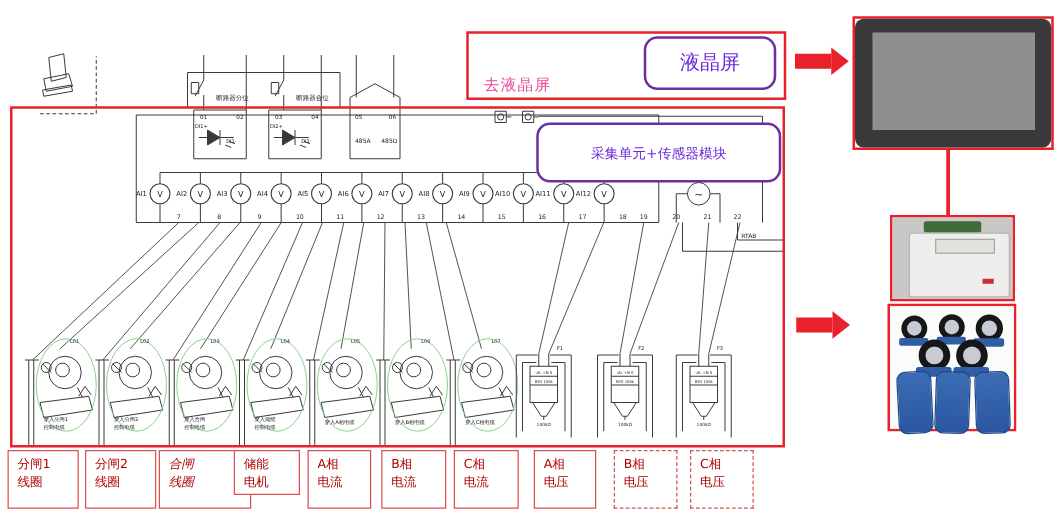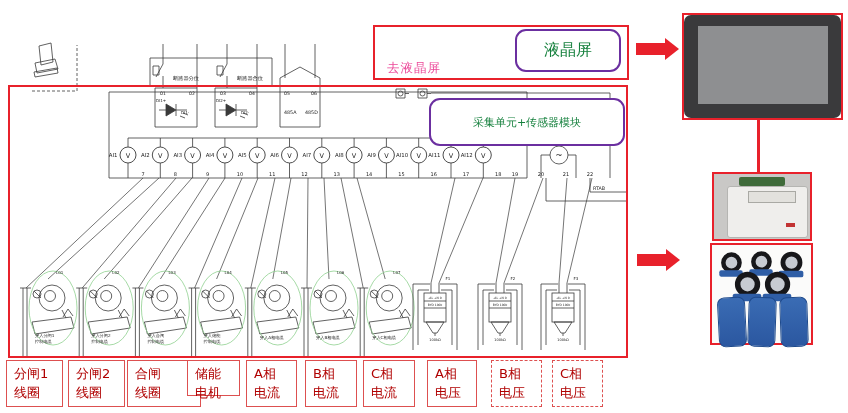--- a/index.html
+++ b/index.html
@@ -1,40 +1,40 @@
 <!DOCTYPE html>
 <html><head>
 <meta charset="utf-8">
 <style>
   html,body{margin:0;padding:0;background:#fff;}
   .stage{position:relative;width:848px;height:413px;background:#fff;overflow:hidden;
          font-family:"DejaVu Sans",sans-serif;}
   svg{position:absolute;left:0;top:0;}
   .redbox{position:absolute;border:2.5px solid #e8212b;box-sizing:border-box;}
   .purple-callout{position:absolute;background:#fff;border:2.5px solid #6b2fa0;border-radius:11px;
-      display:flex;align-items:center;justify-content:center;color:#15803d;box-sizing:border-box;}
+      display:flex;align-items:center;justify-content:center;color:#6d28d9;box-sizing:border-box;}
   .note{position:absolute;color:#ec4899;font-size:12.5px;letter-spacing:1px;}
   .arrow{position:absolute;width:29px;height:12px;background:#e8212b;}
   .arrow:after{content:"";position:absolute;left:100%;top:50%;transform:translateY(-50%);
       border:11px solid transparent;border-left:14px solid #e8212b;border-right:0;}
   .lcd-frame{position:absolute;left:684px;top:15px;width:157px;height:103px;background:#3a3a3c;border-radius:7px;}
   .lcd-screen{position:absolute;left:14px;top:11px;right:13px;bottom:14px;background:#8e8f91;}
   .vline{position:absolute;background:#e8212b;}
   .module-bg{position:absolute;inset:0;background:#c9c8c6;}
   .module-green{position:absolute;left:25px;top:3px;width:46px;height:9px;background:#3f6b3a;border-radius:2px;}
   .module-body{position:absolute;left:13px;top:12px;width:79px;height:50px;background:#efeeec;border:1px solid #b5b5b2;border-radius:3px;}
   .module-label{position:absolute;left:20px;top:4px;width:46px;height:10px;background:#e2e1dd;border:1px solid #a9a9a4;}
   .module-dot{position:absolute;left:58px;top:36px;width:9px;height:4px;background:#c23333;}
   .sensors-bg{position:absolute;inset:0;background:#fbfbfa;}
   .clamp{position:absolute;width:26px;}
   .ring{width:13px;height:13px;border:5px solid #17171a;border-radius:50%;margin:0 auto;background:#c7cbd2;}
   .clamp-base{width:26px;height:7px;background:#2f5ea6;border-radius:2px;margin-top:-3px;}
   .bluecell{position:absolute;width:26px;height:48px;background:linear-gradient(#3a6cb4,#2b57a0);
       border:1px solid #1e4a8c;border-radius:7px;}
-  .blabel{position:absolute;box-sizing:border-box;color:#b00000;font-size:13px;line-height:1.45;
+  .blabel{position:absolute;box-sizing:border-box;color:#b00000;font-size:10px;line-height:1.45;
       padding:4px 0 0 7px;white-space:pre-line;background:#fff;}
 </style>
 </head>
 <body>
 
 <div class="stage">
 
   <svg id="diagram" width="848" height="413" viewBox="0 0 848 413">
     <defs>
       <g id="ctsym" stroke="#3a3a3a" stroke-width="0.8" fill="none">
@@ -264,21 +264,21 @@
         <div class="bluecell" style="left: 36px; top: 52px; transform: rotate(2deg);"></div>
         <div class="bluecell" style="left: 68px; top: 52px; transform: rotate(-2deg);"></div>
       </div>
   </div>
 
   <div id="bottom-labels">
       <div class="blabel" style="left: 6px; top: 360px; width: 57px; height: 47px; border: 1.6px solid rgb(221, 80, 80);">分闸1
 线圈</div>
       <div class="blabel" style="left: 68px; top: 360px; width: 57px; height: 47px; border: 1.6px solid rgb(221, 80, 80);">分闸2
 线圈</div>
-      <div class="blabel" style="left: 127px; top: 360px; width: 74px; height: 47px; border: 1.6px solid rgb(221, 80, 80);">合闸
+      <div class="blabel" style="left: 127px; top: 360px; width: 74px; height: 47px; border: 1.6px solid rgb(221, 80, 80); font-style: italic;">合闸
 线圈</div>
       <div class="blabel" style="left: 187px; top: 360px; width: 53px; height: 36px; border: 1.6px solid rgb(221, 80, 80);">储能
 电机</div>
       <div class="blabel" style="left: 246px; top: 360px; width: 51px; height: 47px; border: 1.6px solid rgb(221, 80, 80);">A相
 电流</div>
       <div class="blabel" style="left: 305px; top: 360px; width: 52px; height: 47px; border: 1.6px solid rgb(221, 80, 80);">B相
 电流</div>
       <div class="blabel" style="left: 363px; top: 360px; width: 52px; height: 47px; border: 1.6px solid rgb(221, 80, 80);">C相
 电流</div>
       <div class="blabel" style="left: 427px; top: 360px; width: 50px; height: 47px; border: 1.6px solid rgb(221, 80, 80);">A相

